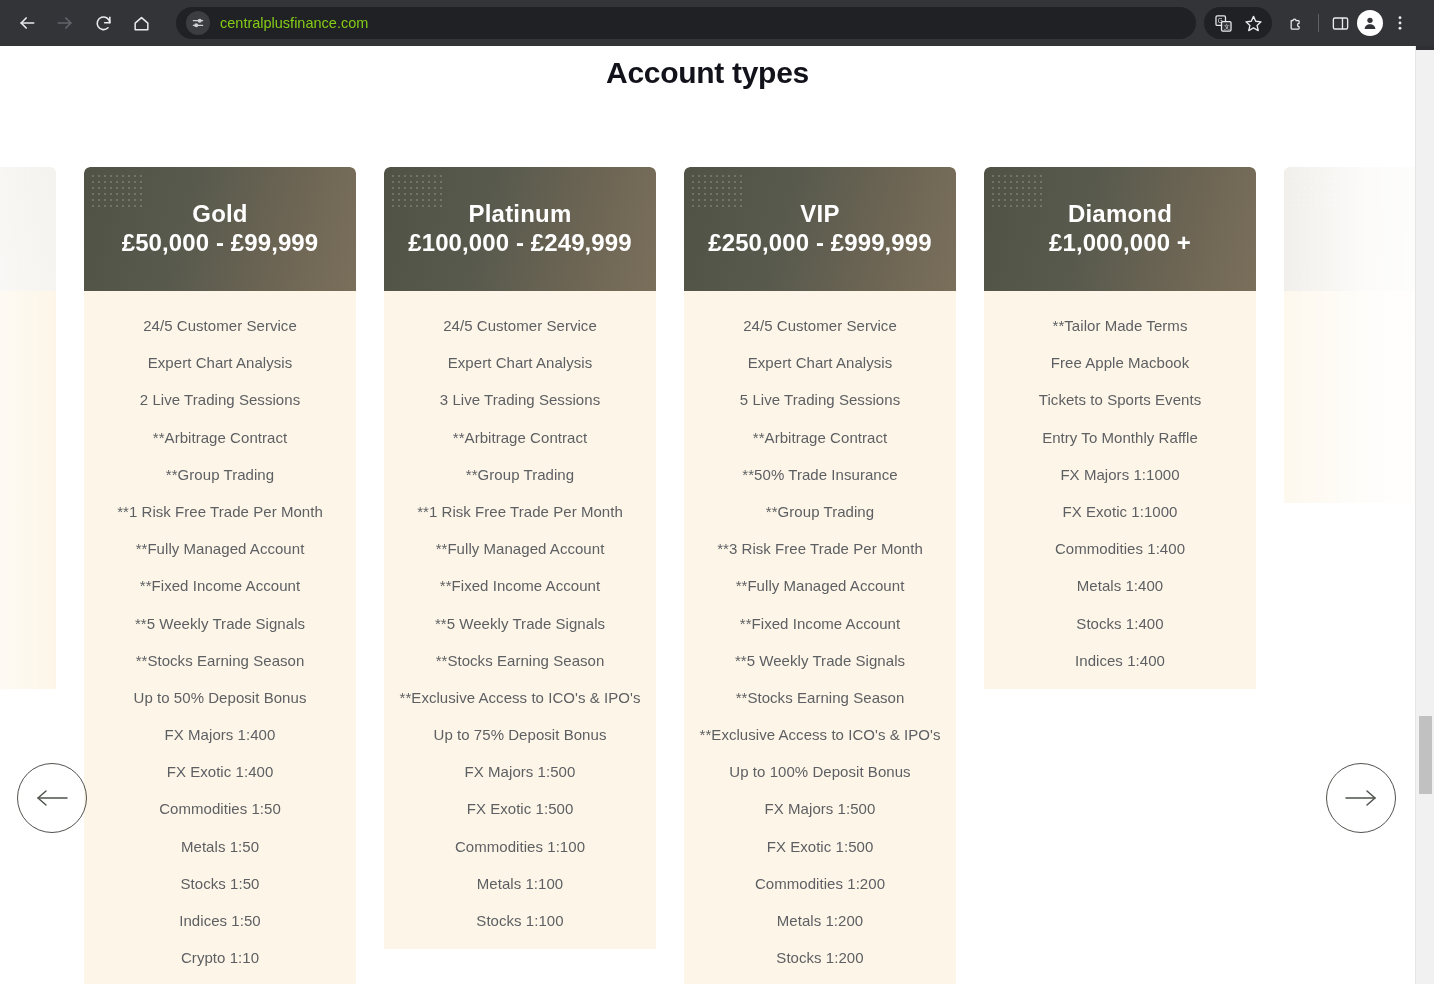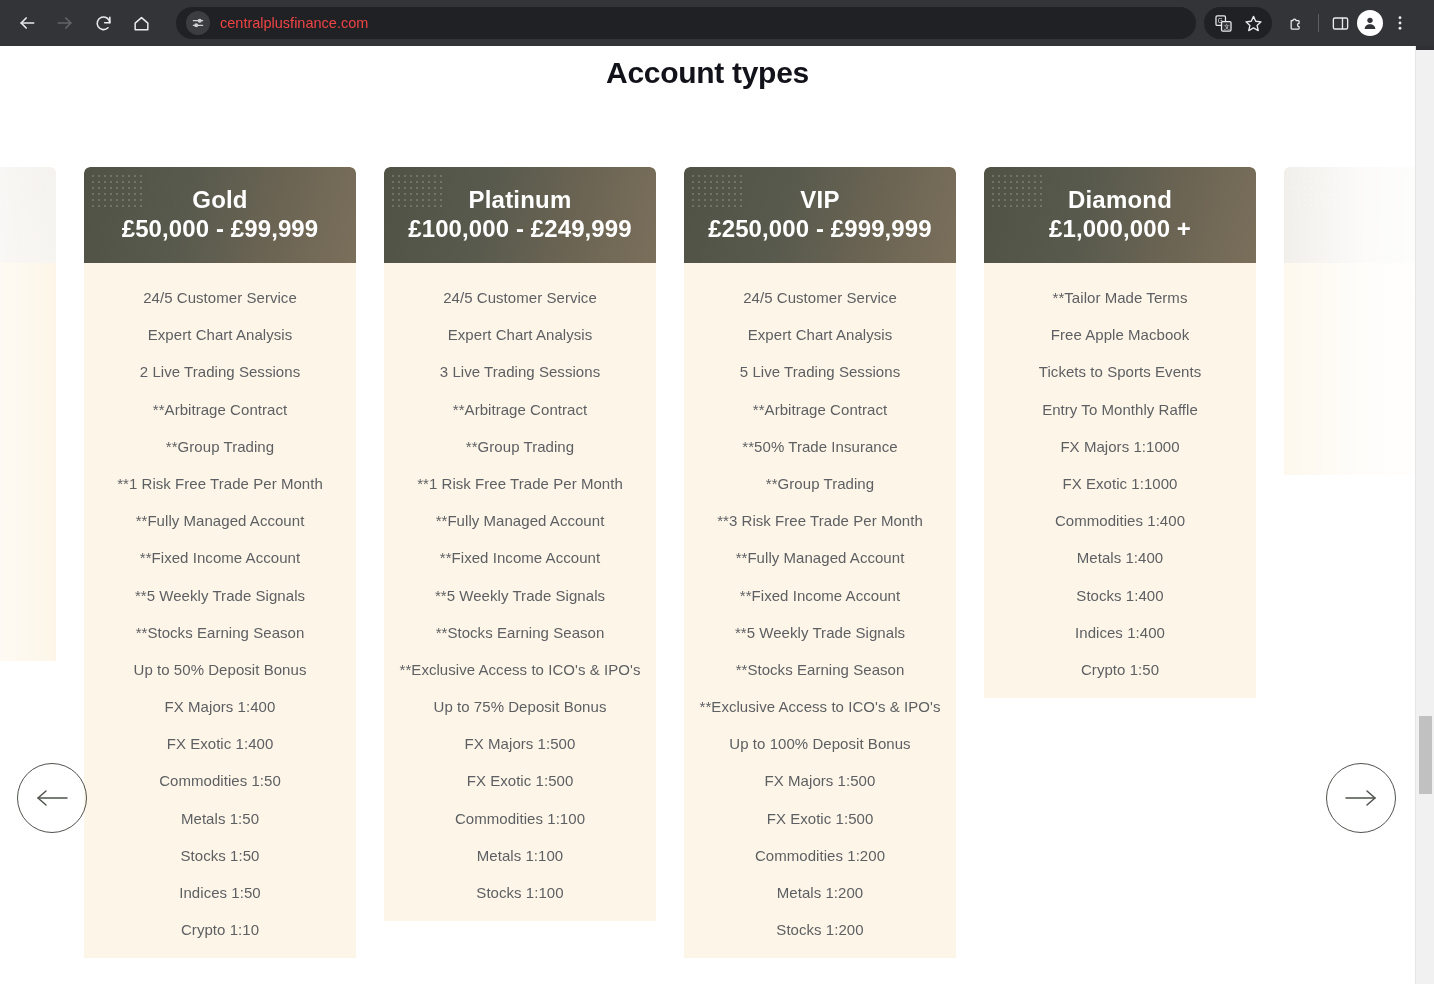--- a/index.html
+++ b/index.html
@@ -28,21 +28,21 @@
     background: #202124; border-radius: 16px;
     display: flex; align-items: center; padding: 0 14px 0 10px;
     max-width: 1020px;
   }
   .site-chip {
     width: 24px; height: 24px; border-radius: 50%;
     background: #3c3d41; display: flex; align-items: center;
     justify-content: center; flex: 0 0 auto; margin-right: 10px;
   }
   .omnibox-url {
-    font-size: 14.5px; color: #ef4444; white-space: nowrap;
+    font-size: 14.5px; color: #84cc16; white-space: nowrap;
     overflow: hidden; text-overflow: ellipsis;
   }
   .toolbar-right { display: flex; align-items: center; flex: 0 0 auto; }
   .tb-group {
     display: flex; align-items: center; background: #202124;
     border-radius: 16px; height: 32px; padding: 0 4px; margin-right: 10px;
   }
   .tb-icon {
     width: 30px; height: 30px; display: flex; align-items: center;
     justify-content: center; flex: 0 0 auto;
@@ -78,21 +78,21 @@
     display: flex; align-items: flex-start; gap: 28px;
     padding-left: 28px;
   }
 
   .card {
     width: 272px; flex: 0 0 272px;
     background: #fdf6e8; border-radius: 6px 6px 0 0;
     overflow: hidden; position: relative;
   }
   .card-head {
-    height: 96px; border-radius: 6px 6px 0 0;
+    height: 124px; border-radius: 6px 6px 0 0;
     background: linear-gradient(105deg, #4f5245 0%, #585a4d 38%, #6d6554 72%, #7a6f5b 100%);
     display: flex; flex-direction: column; align-items: center;
     justify-content: center; position: relative; overflow: hidden;
   }
   .card-head::before {
     content: ""; position: absolute; top: 6px; left: 6px;
     width: 52px; height: 34px; opacity: .18;
     background-image: radial-gradient(#ffffff 1px, transparent 1.2px);
     background-size: 6px 6px;
   }
@@ -364,21 +364,20 @@
             <div class="feature">**Tailor Made Terms</div>
             <div class="feature">Free Apple Macbook</div>
             <div class="feature">Tickets to Sports Events</div>
             <div class="feature">Entry To Monthly Raffle</div>
             <div class="feature">FX Majors 1:1000</div>
             <div class="feature">FX Exotic 1:1000</div>
             <div class="feature">Commodities 1:400</div>
             <div class="feature">Metals 1:400</div>
             <div class="feature">Stocks 1:400</div>
             <div class="feature">Indices 1:400</div>
-            <div class="feature">Crypto 1:50</div>
           </div>
         </div>
 
         <div class="card ghost">
           <div class="card-head">
             <div class="card-tier"></div>
             <div class="card-range"></div>
           </div>
           <div class="card-body">
             <div class="feature">24</div>

